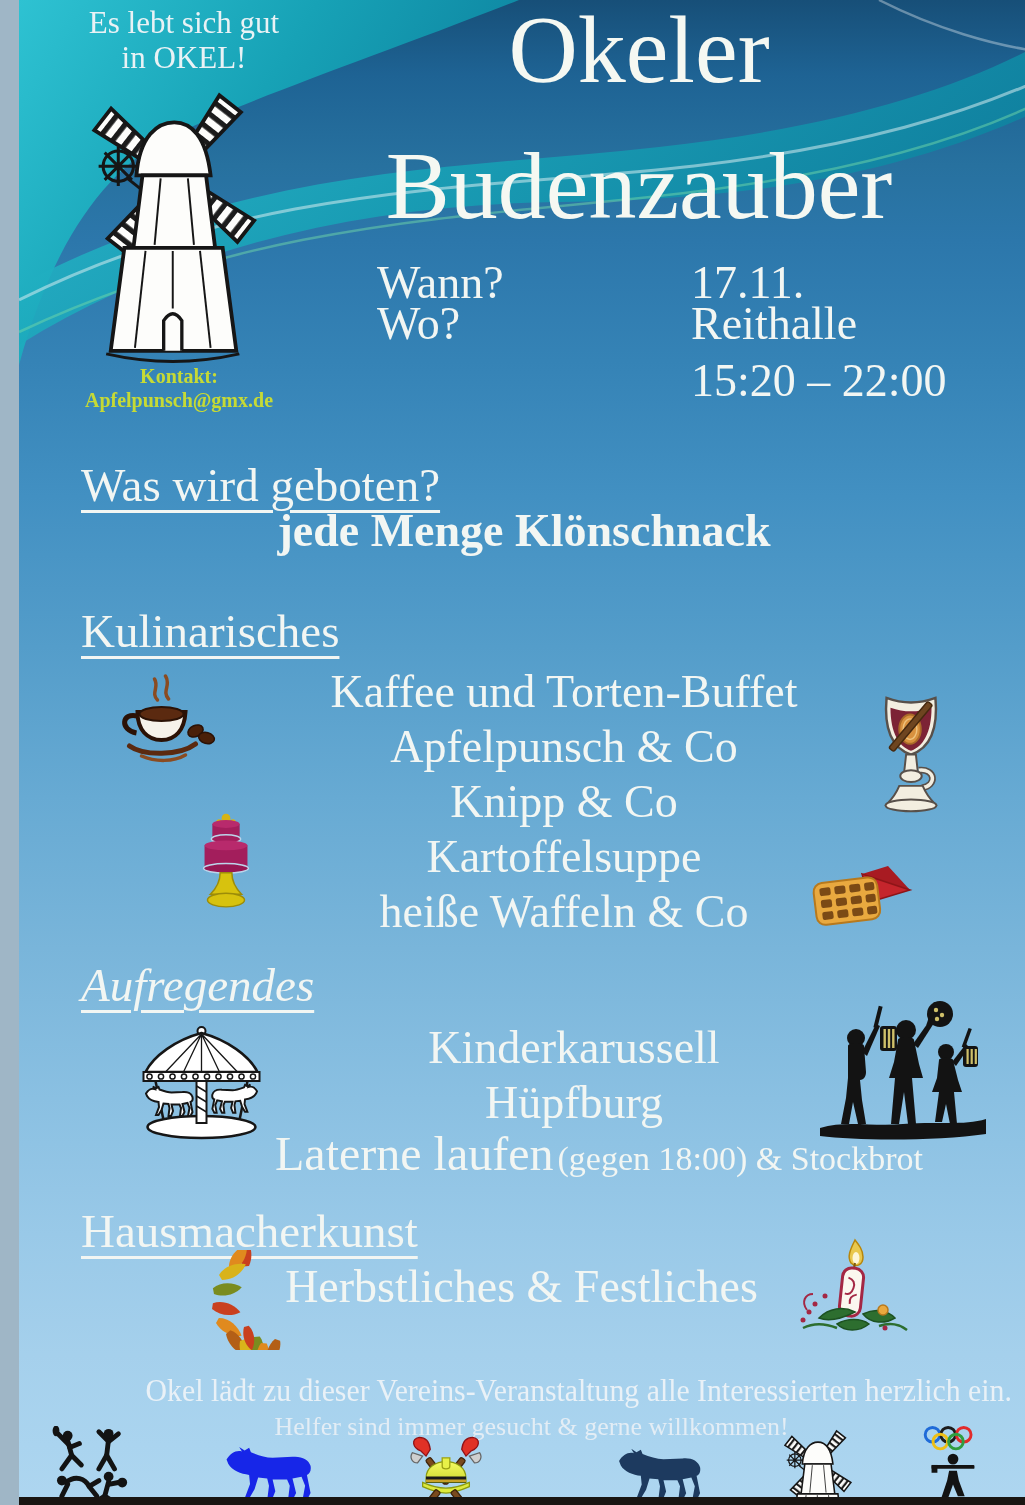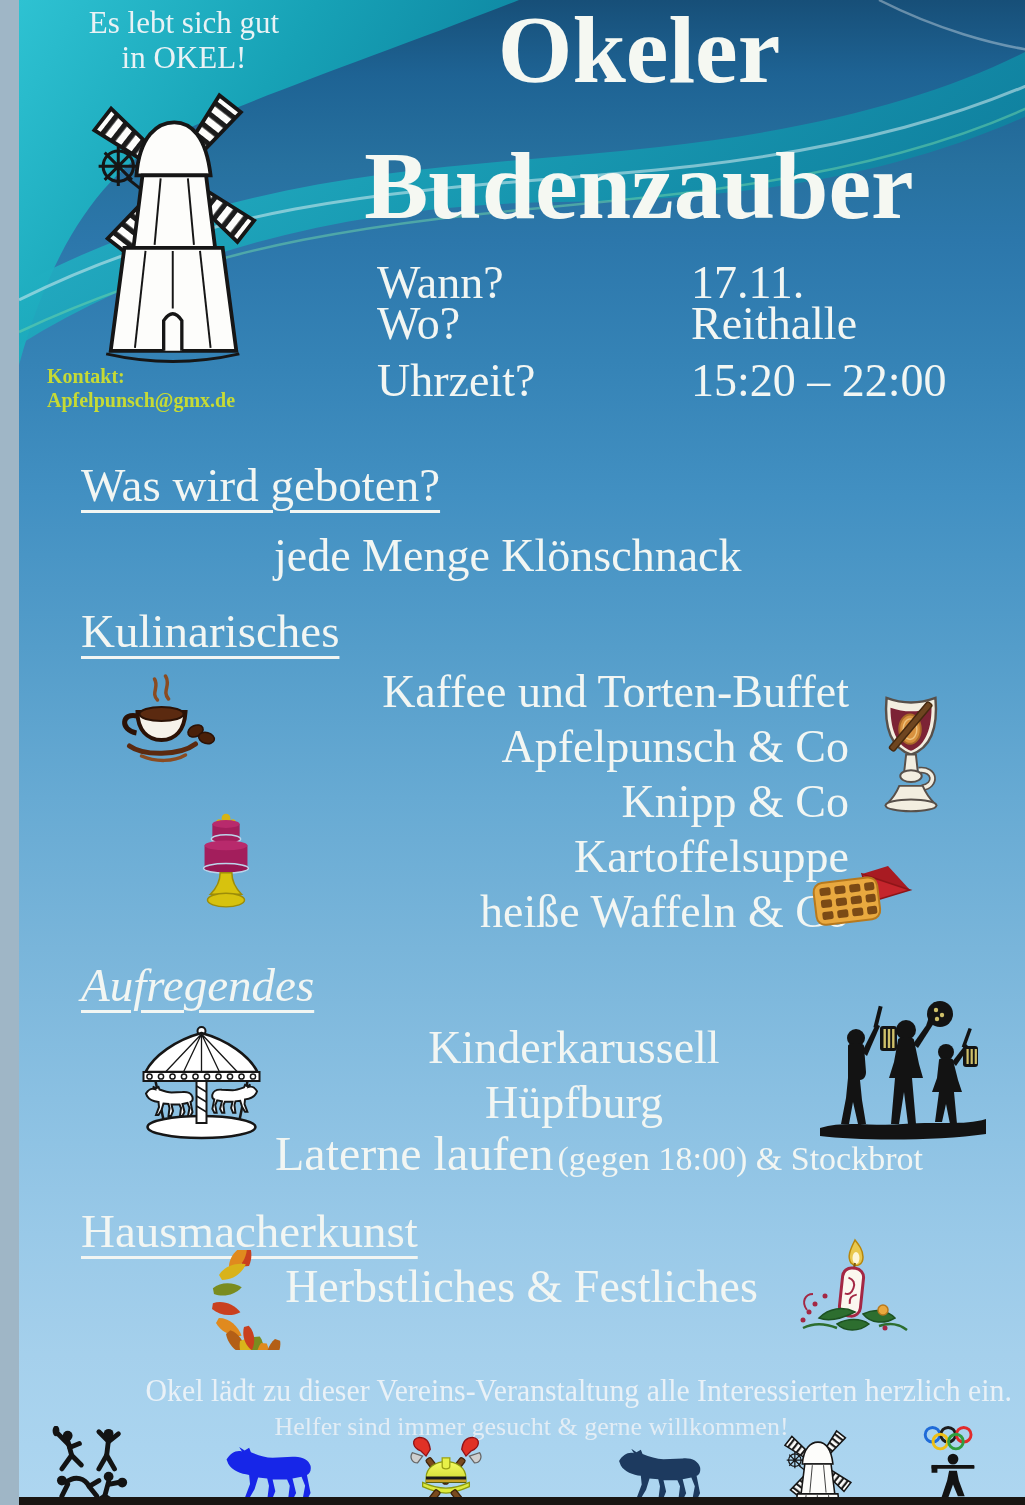--- a/index.html
+++ b/index.html
@@ -8,22 +8,22 @@
     font-family:"Liberation Serif","DejaVu Serif",serif;
     background:linear-gradient(180deg,
       #174f78 0%, #1e6394 5%, #27719f 11%, #2c77ab 16%,
       #3583b6 24%, #4290c2 33%, #549dca 43%, #67aad3 53%,
       #79b5da 63%, #8ac0e2 73%, #99c9e8 82%, #a5d0ec 90%,
       #aad4ef 96%, #aed6f0 100%);
     margin-left:19px;
   }
   .abs{position:absolute;}
   .badge{left:40px;top:6px;width:250px;text-align:center;font-size:31px;line-height:1.12;color:#e9f2f5;}
-  .contact{left:28px;top:364px;width:264px;color:#c6da35;font-weight:bold;font-size:20px;line-height:1.2;}
-  .title-line{left:270px;width:700px;text-align:center;font-size:96px;font-weight:bold;color:#f5f8f2;line-height:1.05;}
+  .contact{left:28px;top:364px;width:264px;text-align:center;color:#c6da35;font-weight:bold;font-size:20px;line-height:1.2;}
+  .title-line{left:270px;width:700px;text-align:center;font-size:96px;font-weight:normal;color:#f5f8f2;line-height:1.05;}
   .details-row{left:358px;width:600px;height:57px;font-size:46px;color:#f2f6f3;}
   .details-row .val{position:absolute;left:314px;top:0;white-space:nowrap;}
   .heading{font-size:47px;color:#f2f6f3;white-space:nowrap;
     text-decoration:underline;text-underline-offset:9px;text-decoration-thickness:3px;}
   .item{font-size:46px;color:#f2f6f3;white-space:nowrap;}
   .center-list{text-align:center;}
   .center-list div{height:55px;line-height:55px;}
   .lantern-line{left:180px;top:1126px;width:800px;text-align:center;color:#f2f6f3;white-space:nowrap;}
   .lantern-line .big{font-size:48px;}
   .lantern-line .small{font-size:34px;}
@@ -119,46 +119,45 @@
 
   <div class="abs details-row" style="top:256px;">
     <span>Wann?</span>
     <span class="val">17.11.</span>
   </div>
   <div class="abs details-row" style="top:297px;">
     <span>Wo?</span>
     <span class="val">Reithalle</span>
   </div>
   <div class="abs details-row" style="top:354px;">
-    <span>Uhrzeit?</span>
     <span class="val">15:20 – 22:00</span>
   </div>
 
   <div class="abs heading" style="left:62px;top:458px;">Was wird geboten?</div>
-  <div class="abs item" style="left:255px;top:529px;width:500px;">jede Menge Klönschnack</div>
+  <div class="abs item" style="left:255px;top:504px;width:500px;text-align:center;font-weight:bold;">jede Menge Klönschnack</div>
 
   <div class="abs heading" style="left:62px;top:604px;">Kulinarisches</div>
 
   <svg class="abs" style="left:88px;top:674px;" width="116" height="100" viewBox="0 0 115 100">
     <g fill="none" stroke="#8a4b21" stroke-width="3.5" stroke-linecap="round">
       <path d="M50,26 C43,19 52,13 47,5"></path>
         <path d="M61,25 C54,17 64,11 58,2"></path>
     </g>
     <path d="M30,38 C30,56 40,66 54,66 C68,66 77,56 78,38 Z" fill="#f6f2ea" stroke="#2b1206" stroke-width="4"></path>
     <ellipse cx="54" cy="40" rx="22" ry="7" fill="#5b2a10" stroke="#2b1206" stroke-width="2"></ellipse>
     <path d="M30,42 C14,38 12,56 29,59" fill="none" stroke="#2b1206" stroke-width="5"></path>
     <path d="M22,72 C36,82 72,82 88,70" stroke="#5b2a10" stroke-width="5" fill="none" stroke-linecap="round"></path>
     <path d="M34,82 C48,88 66,88 78,81" stroke="#8a4b21" stroke-width="3.5" fill="none" stroke-linecap="round"></path>
     <g fill="#4a2008" stroke="#2b1206" stroke-width="1.5">
       <ellipse cx="88" cy="57" rx="8" ry="5.5" transform="rotate(-25 88 57)"></ellipse>
       <ellipse cx="99" cy="64" rx="8" ry="5.5" transform="rotate(15 99 64)"></ellipse>
     </g>
   </svg>
 
-  <div class="abs center-list" style="left:260px;top:664px;width:570px;text-align:right;">
+  <div class="abs center-list" style="left:260px;top:664px;width:570px;">
     <div class="item">Kaffee und Torten-Buffet</div>
     <div class="item">Apfelpunsch &amp; Co</div>
     <div class="item">Knipp &amp; Co</div>
     <div class="item">Kartoffelsuppe</div>
     <div class="item">heiße Waffeln &amp; Co</div>
   </div>
 
   <svg class="abs" style="left:848px;top:692px;" width="88" height="132" viewBox="0 0 90 135">
     <path d="M20,6 C17,40 27,58 45,64 C63,58 73,40 70,6 C54,12 36,12 20,6 Z" fill="#f3eee0" stroke="#58504a" stroke-width="2.5"></path>
     <path d="M24,16 C24,42 33,56 45,60 C57,56 66,42 66,16 C52,21 38,21 24,16 Z" fill="#7c2335"></path>

